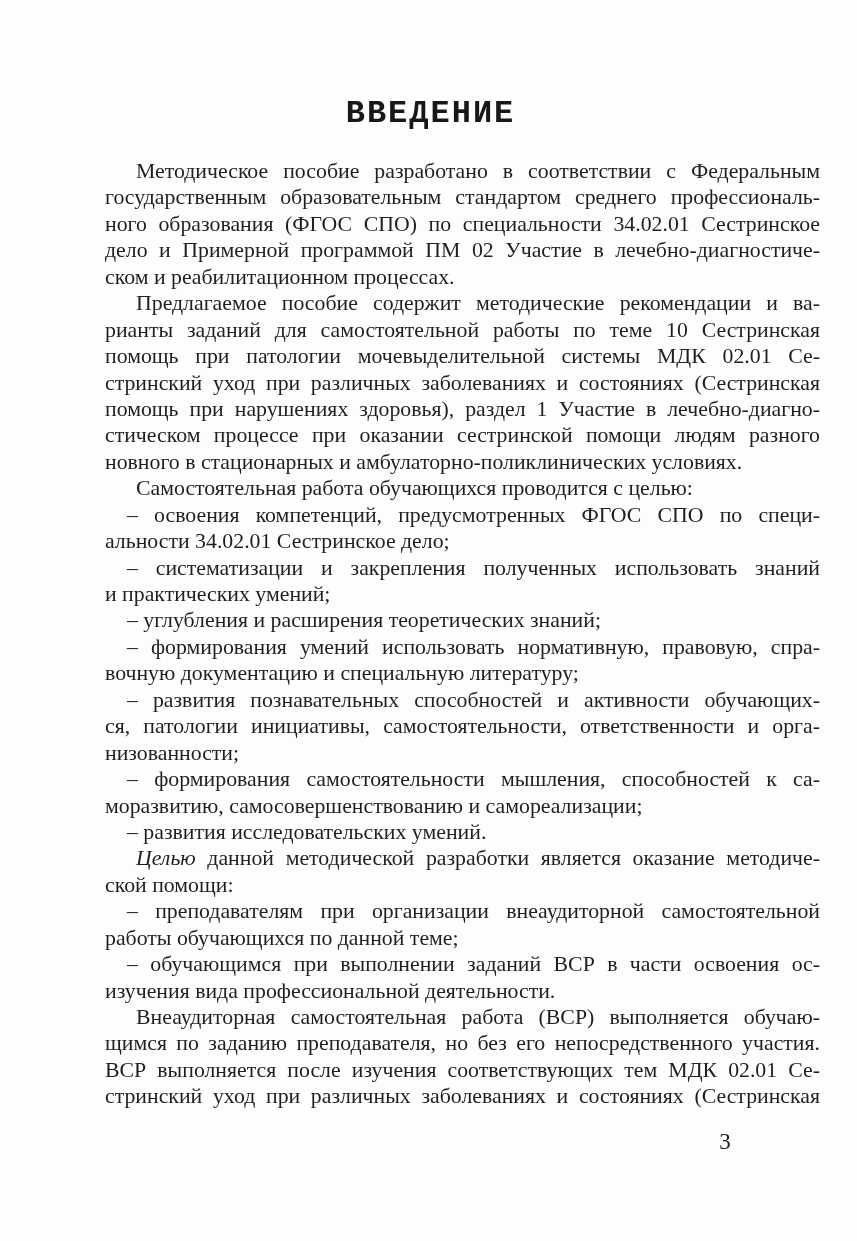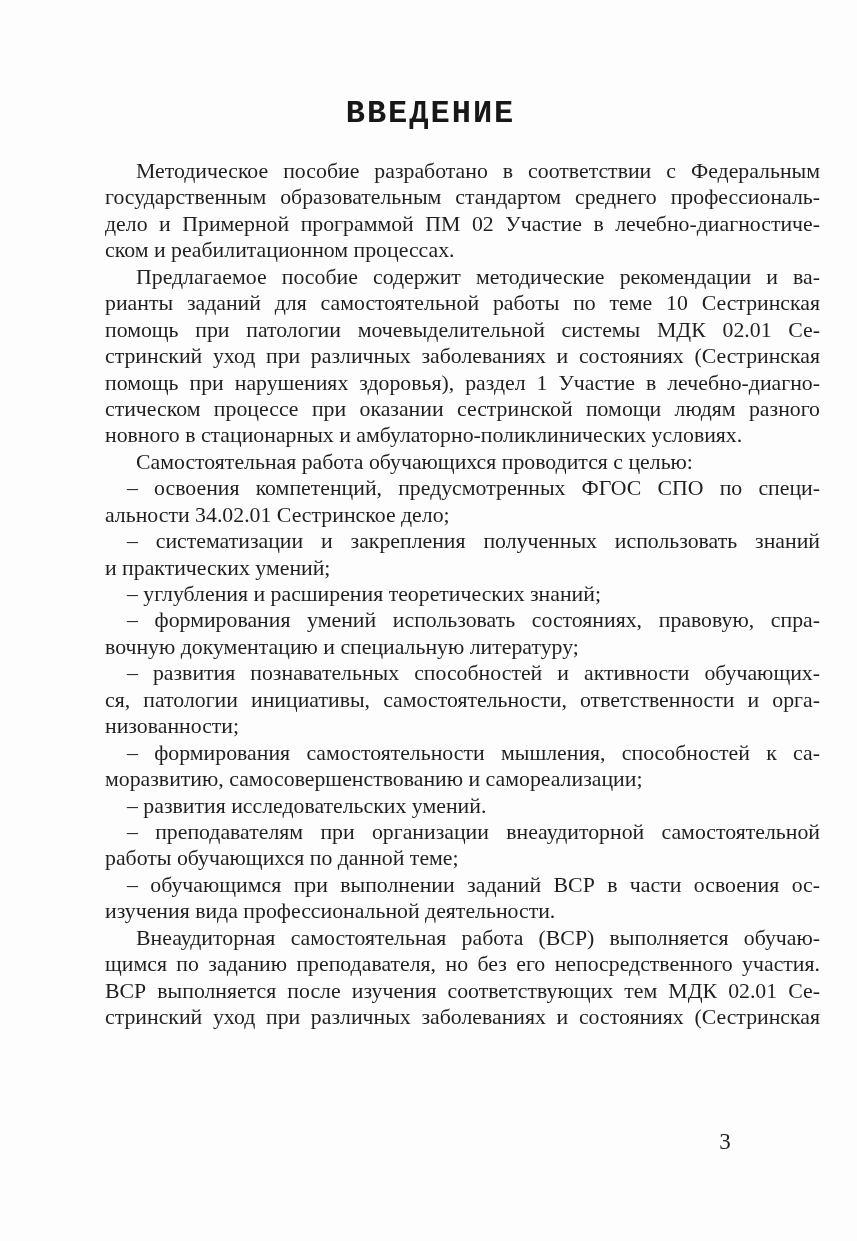--- a/index.html
+++ b/index.html
@@ -62,20 +62,21 @@
 </style>
 </head>
 <body>
 
 <div class="page">
   <div class="title">ВВЕДЕНИЕ</div>
   <div class="body-text">
       <div class="block">
         <div class="line ind-p">Методическое пособие разработано в соответствии с Федеральным</div>
         <div class="line">государственным образовательным стандартом среднего профессиональ-</div>
+        <div class="line">ного образования (ФГОС СПО) по специальности 34.02.01 Сестринское</div>
         <div class="line">дело и Примерной программой ПМ 02 Участие в лечебно-диагностиче-</div>
         <div class="line last">ском и реабилитационном процессах.</div>
       </div>
       <div class="block">
         <div class="line ind-p">Предлагаемое пособие содержит методические рекомендации и ва-</div>
         <div class="line">рианты заданий для самостоятельной работы по теме 10 Сестринская</div>
         <div class="line">помощь при патологии мочевыделительной системы МДК 02.01 Се-</div>
         <div class="line">стринский уход при различных заболеваниях и состояниях (Сестринская</div>
         <div class="line">помощь при нарушениях здоровья), раздел 1 Участие в лечебно-диагно-</div>
         <div class="line">стическом процессе при оказании сестринской помощи людям разного</div>
@@ -89,34 +90,38 @@
         <div class="line last">альности 34.02.01 Сестринское дело;</div>
       </div>
       <div class="block">
         <div class="line ind-li">– систематизации и закрепления полученных использовать знаний</div>
         <div class="line last">и практических умений;</div>
       </div>
       <div class="block">
         <div class="line last ind-li">– углубления и расширения теоретических знаний;</div>
       </div>
       <div class="block">
-        <div class="line ind-li">– формирования умений использовать состояниях, правовую, спра-</div>
+        <div class="line ind-li">– формирования умений использовать нормативную, правовую, спра-</div>
         <div class="line last">вочную документацию и специальную литературу;</div>
       </div>
       <div class="block">
         <div class="line ind-li">– развития познавательных способностей и активности обучающих-</div>
         <div class="line">ся, патологии инициативы, самостоятельности, ответственности и орга-</div>
         <div class="line last">низованности;</div>
       </div>
       <div class="block">
         <div class="line ind-li">– формирования самостоятельности мышления, способностей к са-</div>
         <div class="line last">моразвитию, самосовершенствованию и самореализации;</div>
       </div>
       <div class="block">
         <div class="line last ind-li">– развития исследовательских умений.</div>
+      </div>
+      <div class="block">
+        <div class="line ind-p"><i>Целью</i><span> данной методической разработки является оказание методиче-</span></div>
+        <div class="line last">ской помощи:</div>
       </div>
       <div class="block">
         <div class="line ind-li">– преподавателям при организации внеаудиторной самостоятельной</div>
         <div class="line last">работы обучающихся по данной теме;</div>
       </div>
       <div class="block">
         <div class="line ind-li">– обучающимся при выполнении заданий ВСР в части освоения ос-</div>
         <div class="line last">изучения вида профессиональной деятельности.</div>
       </div>
       <div class="block">

